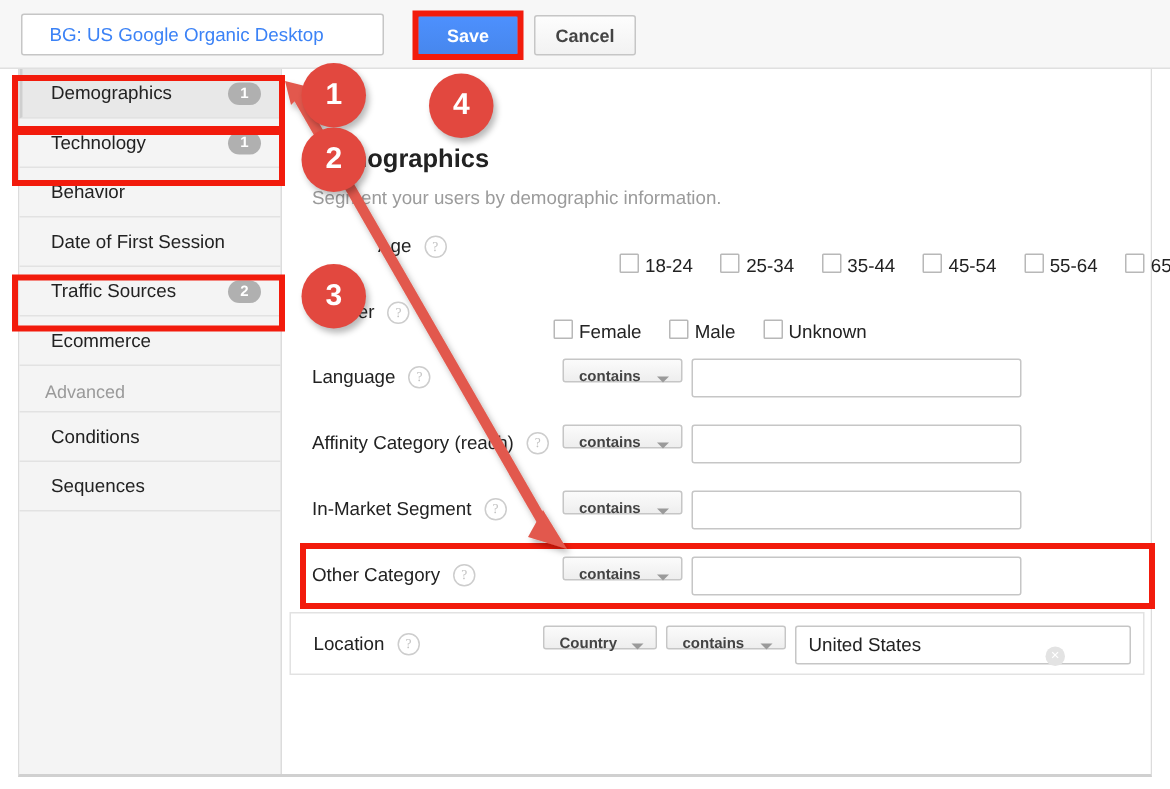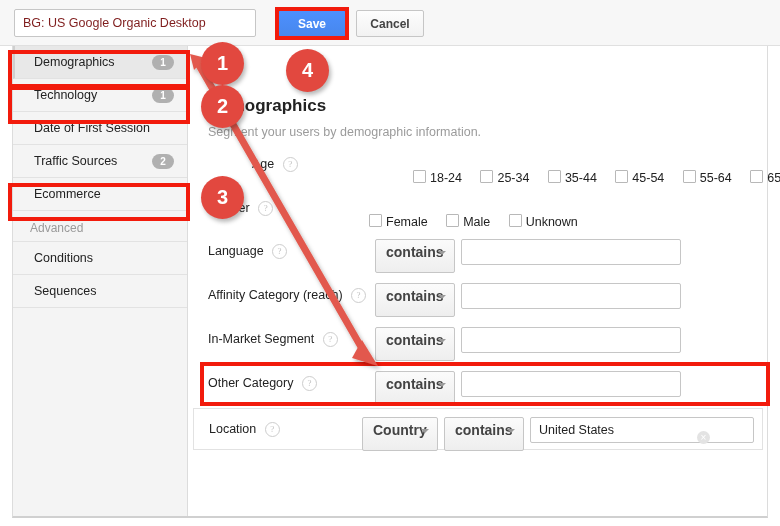--- a/index.html
+++ b/index.html
@@ -36,24 +36,24 @@
   }
   .segment-name-input {
     position: absolute;
     left: 14px; top: 9px;
     width: 242px;
     height: 28px;
     box-sizing: border-box;
     border: 1px solid #c6c6c6;
     border-radius: 2px;
     background: #ffffff;
-    color: #7f1d1d;
+    color: #3b82f6;
     font-family: "Liberation Sans", sans-serif;
     font-size: 12.5px;
-    padding: 0 8px;
+    padding: 0 18px;
     outline: none;
   }
   .btn {
     position: absolute;
     top: 10px;
     height: 27px;
     box-sizing: border-box;
     border: 1px solid #c6c6c6;
     border-radius: 2px;
     background: linear-gradient(#fdfdfd, #f2f2f2);
@@ -207,26 +207,26 @@
     border: 1px solid #b8b8b8;
     background: #fff;
     border-radius: 1px;
     vertical-align: -1px;
     margin-right: 4px;
   }
 
   .dd {
     position: absolute;
     top: 1px;
-    height: 34px;
+    height: 16px;
     box-sizing: border-box;
     border: 1px solid #c6c6c6;
     border-radius: 2px;
     background: linear-gradient(#fbfbfb, #eeeeee);
-    font-size: 14px;
+    font-size: 10px;
     font-weight: bold;
     color: #444;
     cursor: pointer;
     padding-left: 10px;
     line-height: 24px;
   }
   .dd .caret {
     position: absolute;
     right: 8px; top: 11px;
     width: 0; height: 0;
@@ -329,20 +329,23 @@
       <div class="nav-item selected">
         <span>Demographics</span>
         <span class="nav-badge">1</span>
       </div>
 
       <div class="nav-item">
         <span>Technology</span>
         <span class="nav-badge">1</span>
       </div>
 
+      <div class="nav-item">
+        <span>Behavior</span>
+      </div>
 
       <div class="nav-item">
         <span>Date of First Session</span>
       </div>
 
       <div class="nav-item">
         <span>Traffic Sources</span>
         <span class="nav-badge">2</span>
       </div>
 

